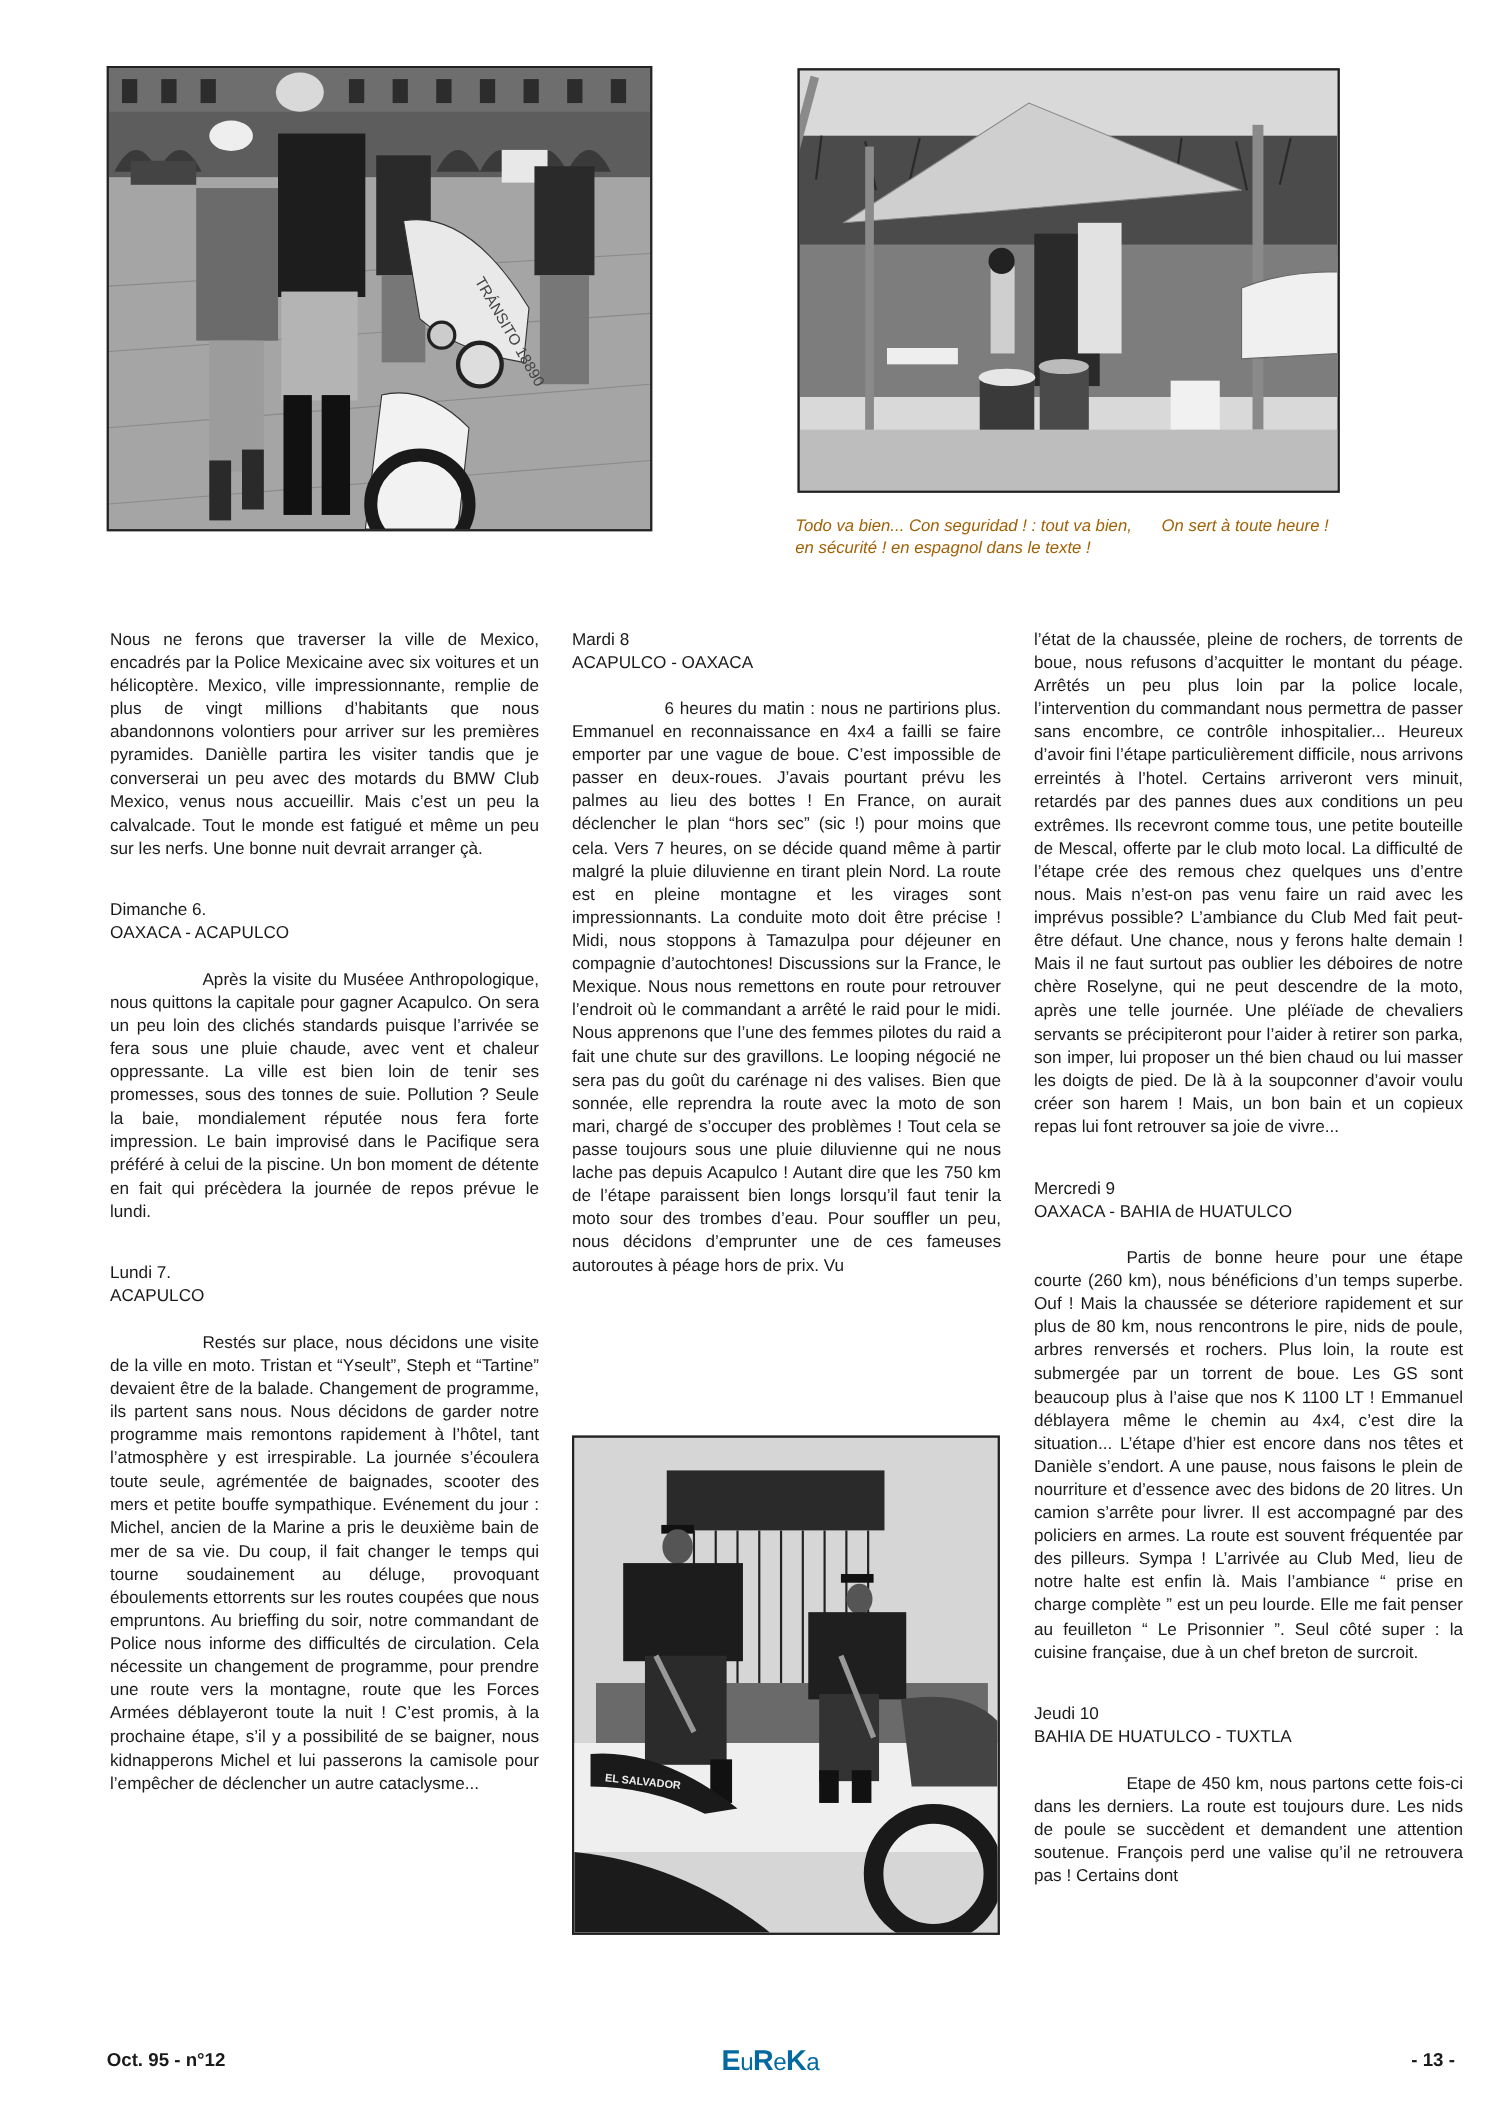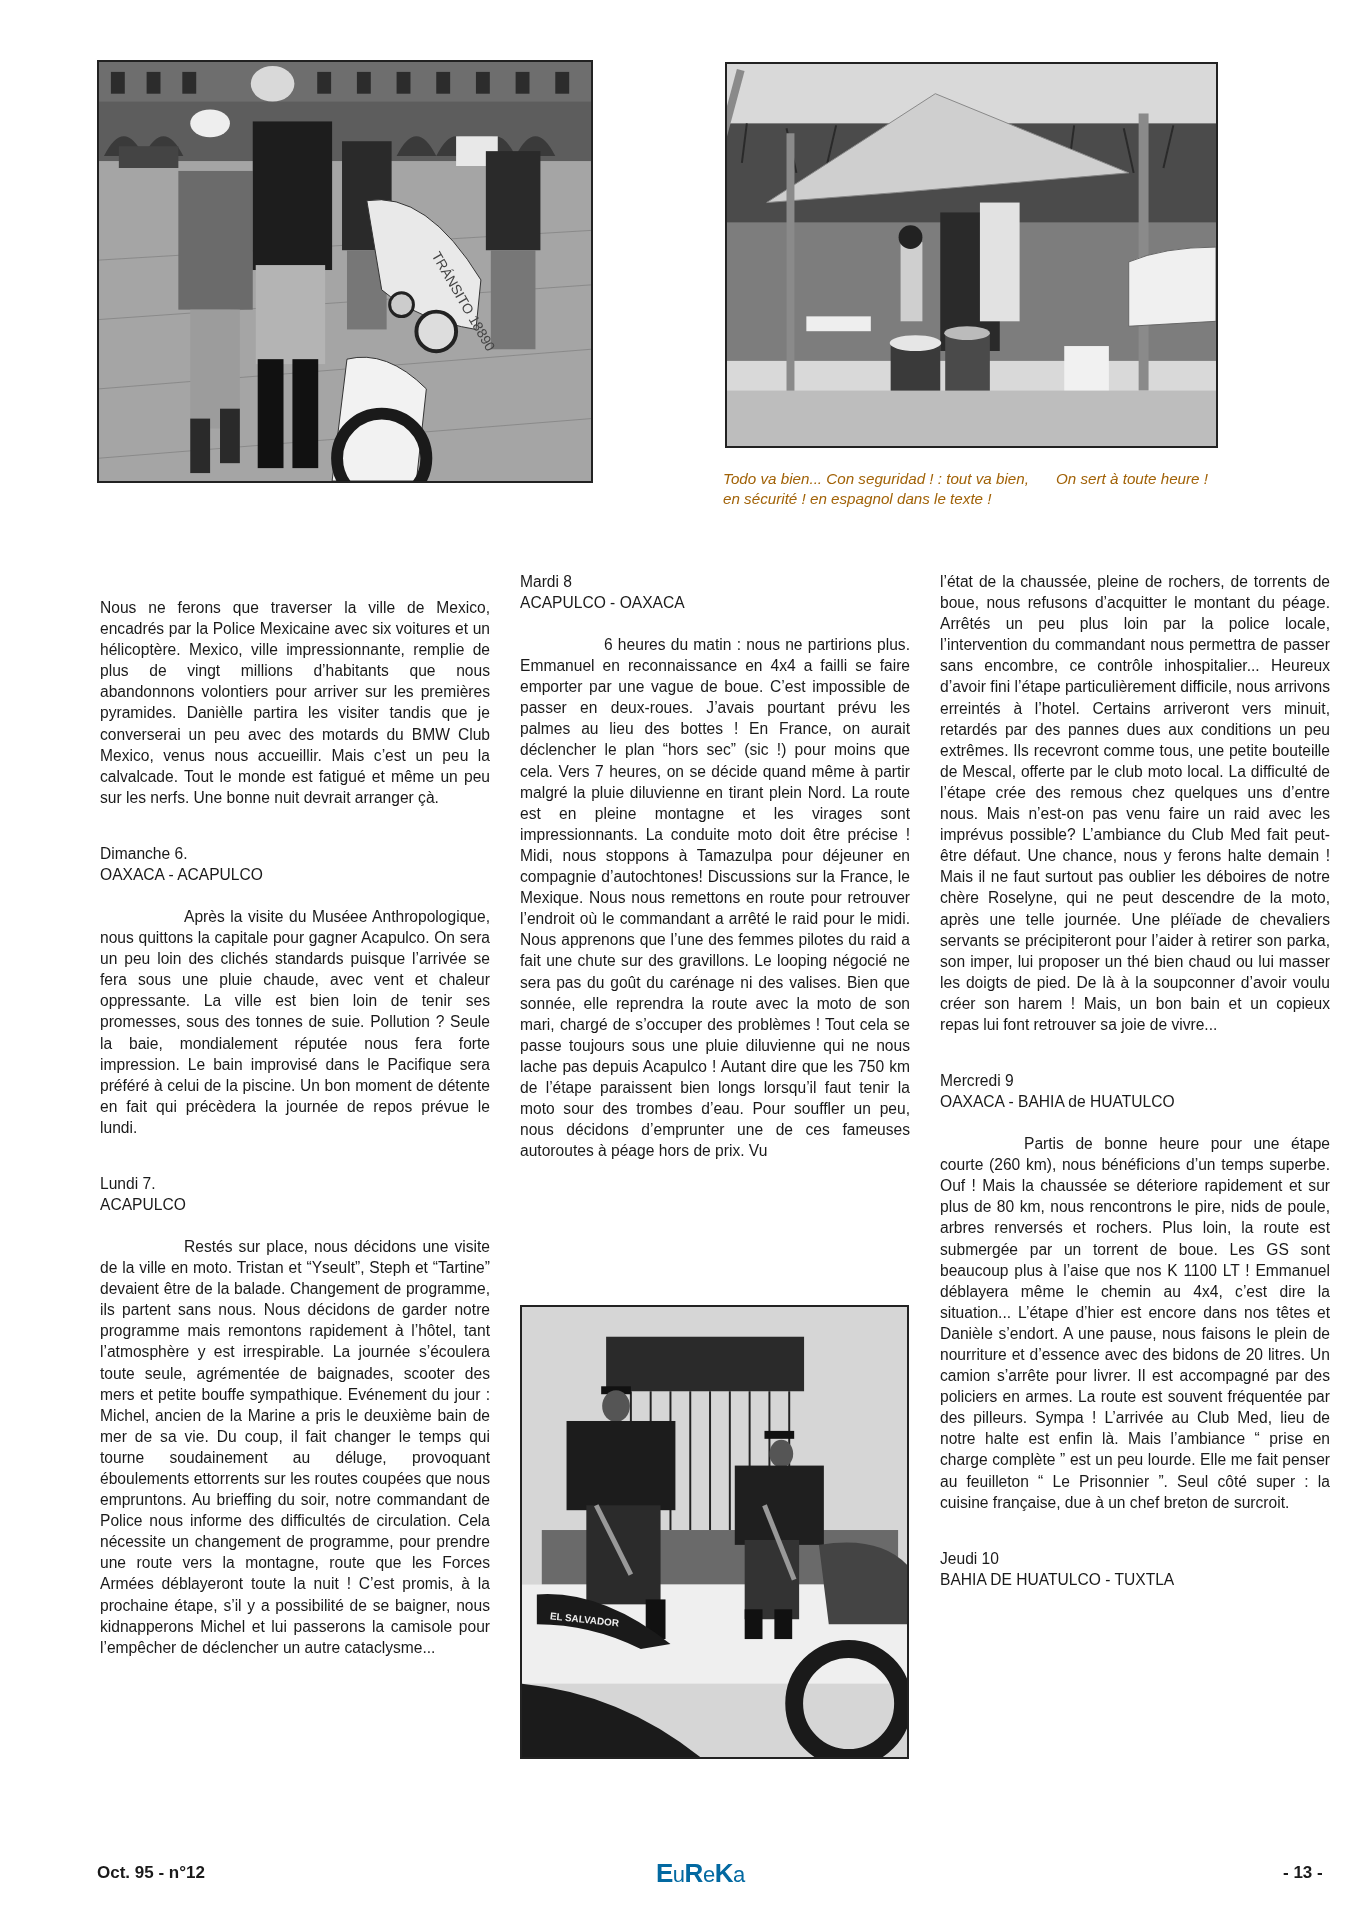--- a/index.html
+++ b/index.html
@@ -19,21 +19,21 @@
   .caption {
     position: absolute; font-style: italic; font-size: 15.2px; line-height: 20px; color: #a16207;
   }
   #caption-1 { left: 723px; top: 469px; width: 360px; }
   #caption-2 { left: 1056px; top: 469px; width: 260px; }
 
   .col {
     position: absolute; width: 390px; font-size: 15.6px; line-height: 21.1px;
     text-align: justify;
   }
-  #col-1 { left: 100px; top: 571px; margin-top: 26px; }
+  #col-1 { left: 100px; top: 571px; }
   #col-2 { left: 520px; top: 571px; }
   #col-3 { left: 940px; top: 571px; }
 
   .col p { margin: 0; }
   .section-head {
     font-weight: normal; font-size: 15.6px; line-height: 21px; margin: 0;
   }
   .para-indent { text-indent: 84px; }
   .gap-lg { height: 35px; }
   .gap-md { height: 21px; }
@@ -225,17 +225,18 @@
   <p>l’état de la chaussée, pleine de rochers, de torrents de boue, nous refusons d’acquitter le montant du péage. Arrêtés un peu plus loin par la police locale, l’intervention du commandant nous permettra de passer sans encombre, ce contrôle inhospitalier... Heureux d’avoir fini l’étape particulièrement difficile, nous arrivons erreintés à l’hotel. Certains arriveront vers minuit, retardés par des pannes dues aux conditions un peu extrêmes. Ils recevront comme tous, une petite bouteille de Mescal, offerte par le club moto local.  La difficulté de l’étape crée des remous chez quelques uns d’entre nous.  Mais n’est-on pas venu faire un raid avec les imprévus possible? L’ambiance du Club Med fait peut-être défaut. Une chance, nous y ferons halte demain  !  Mais il ne faut surtout pas oublier les déboires de notre chère Roselyne, qui ne peut descendre de la moto, après une telle journée. Une pléïade de chevaliers servants se précipiteront pour l’aider à retirer son parka, son imper, lui proposer un thé bien chaud ou lui masser les doigts de pied. De  là à la soupconner d’avoir voulu créer son harem ! Mais, un bon bain et un copieux repas lui font retrouver sa joie de vivre...</p>
   <div class="gap-lg"></div>
   <p class="section-head">Mercredi 9</p>
   <p class="section-head">OAXACA - BAHIA de HUATULCO</p>
   <div class="gap-md"></div>
   <p class="para-indent">Partis de bonne heure pour une étape courte (260 km), nous bénéficions d’un temps superbe. Ouf ! Mais la chaussée se déteriore rapidement et sur plus de 80 km, nous rencontrons le pire, nids de poule, arbres renversés et rochers. Plus loin, la route est submergée par un torrent de boue. Les GS sont beaucoup plus à l’aise que nos K 1100 LT ! Emmanuel déblayera même le chemin au 4x4, c’est dire la situation... L’étape d’hier est encore dans nos têtes et Danièle s’endort. A une pause, nous faisons le plein de nourriture et d’essence avec des bidons de 20 litres. Un camion s’arrête pour livrer. Il est accompagné par des policiers en armes. La route est souvent fréquentée par des pilleurs. Sympa ! L’arrivée au Club Med, lieu de notre halte est enfin là. Mais l’ambiance “ prise en charge complète ” est un peu lourde. Elle me fait penser au feuilleton “ Le Prisonnier ”. Seul côté super : la cuisine française, due à un chef breton de surcroit.</p>
   <div class="gap-lg"></div>
   <p class="section-head">Jeudi 10</p>
   <p class="section-head">BAHIA DE HUATULCO - TUXTLA</p>
   <div class="gap-md"></div>
+  <p class="para-indent">Etape de 450 km, nous partons cette fois-ci dans les derniers. La route est toujours dure. Les nids de poule se succèdent et demandent une attention soutenue. François perd une valise qu’il ne retrouvera pas ! Certains dont</p>
 </div>
 
 <div id="footer-issue">Oct. 95 - n°12</div>
 <div id="footer-logo"><span>E</span><span class="small">u</span><span>R</span><span class="small">e</span><span>K</span><span class="small">a</span></div>
 <div id="footer-page">- 13 -</div>
 
 </body></html>

